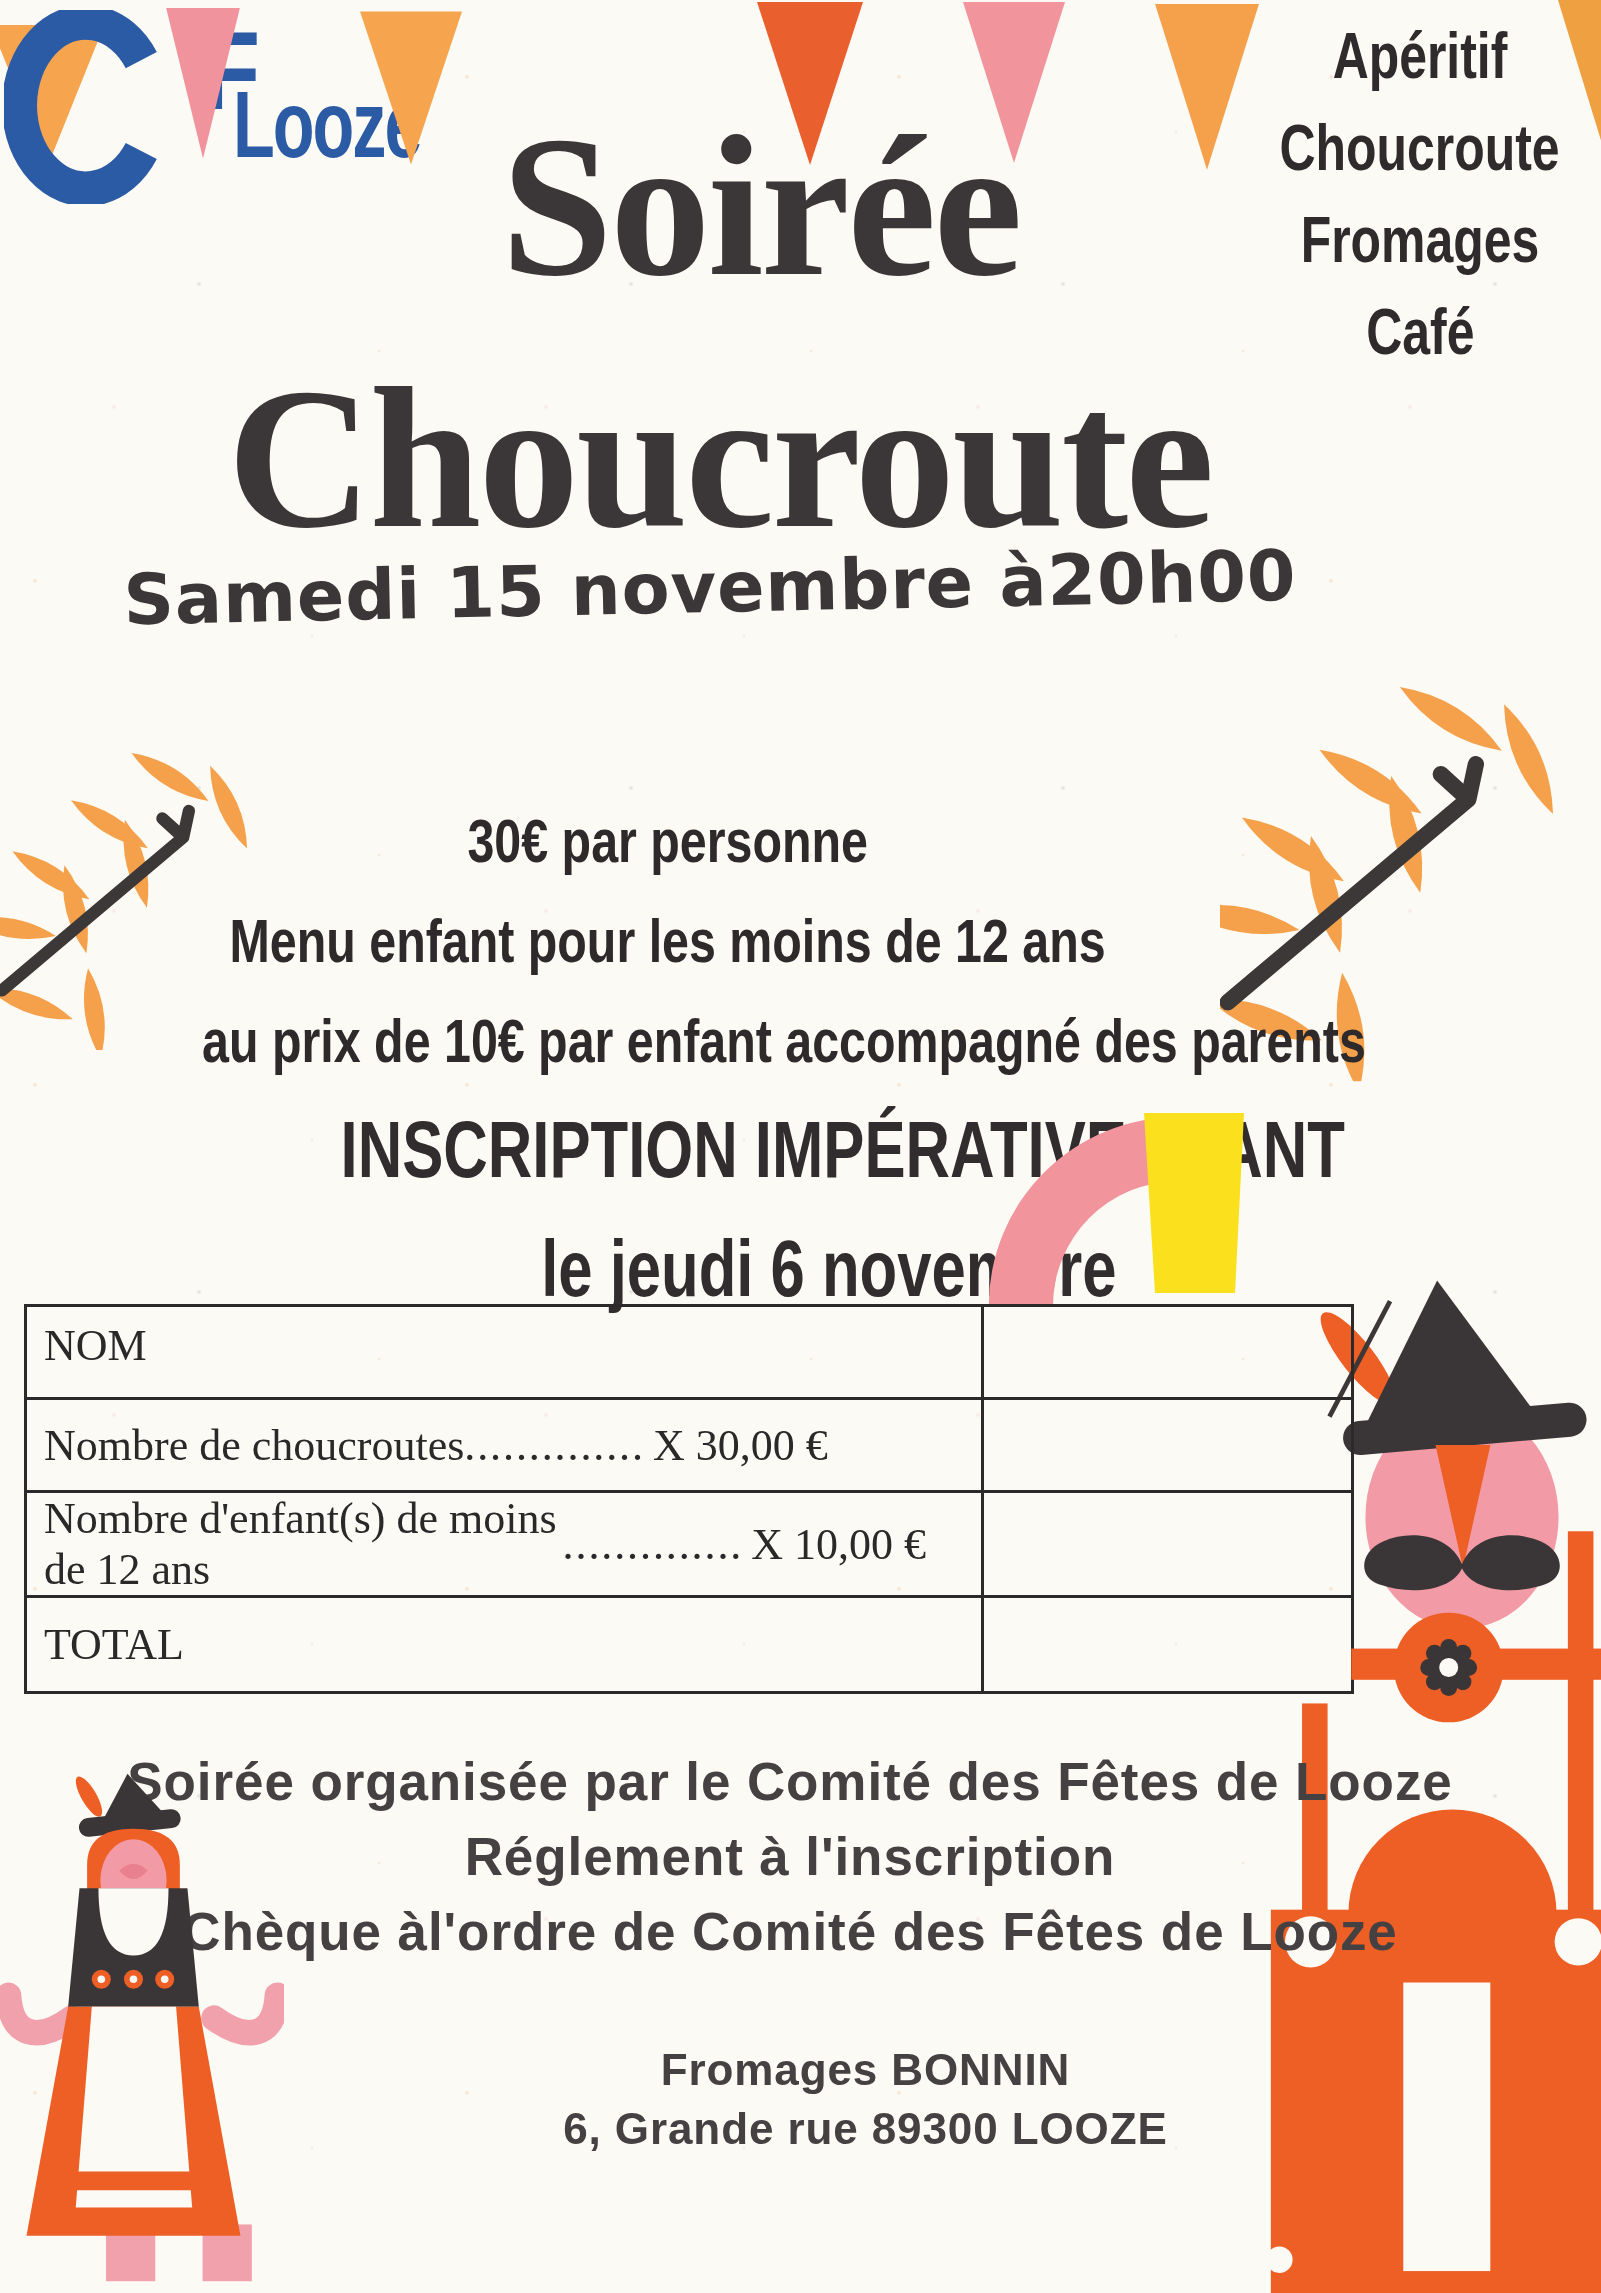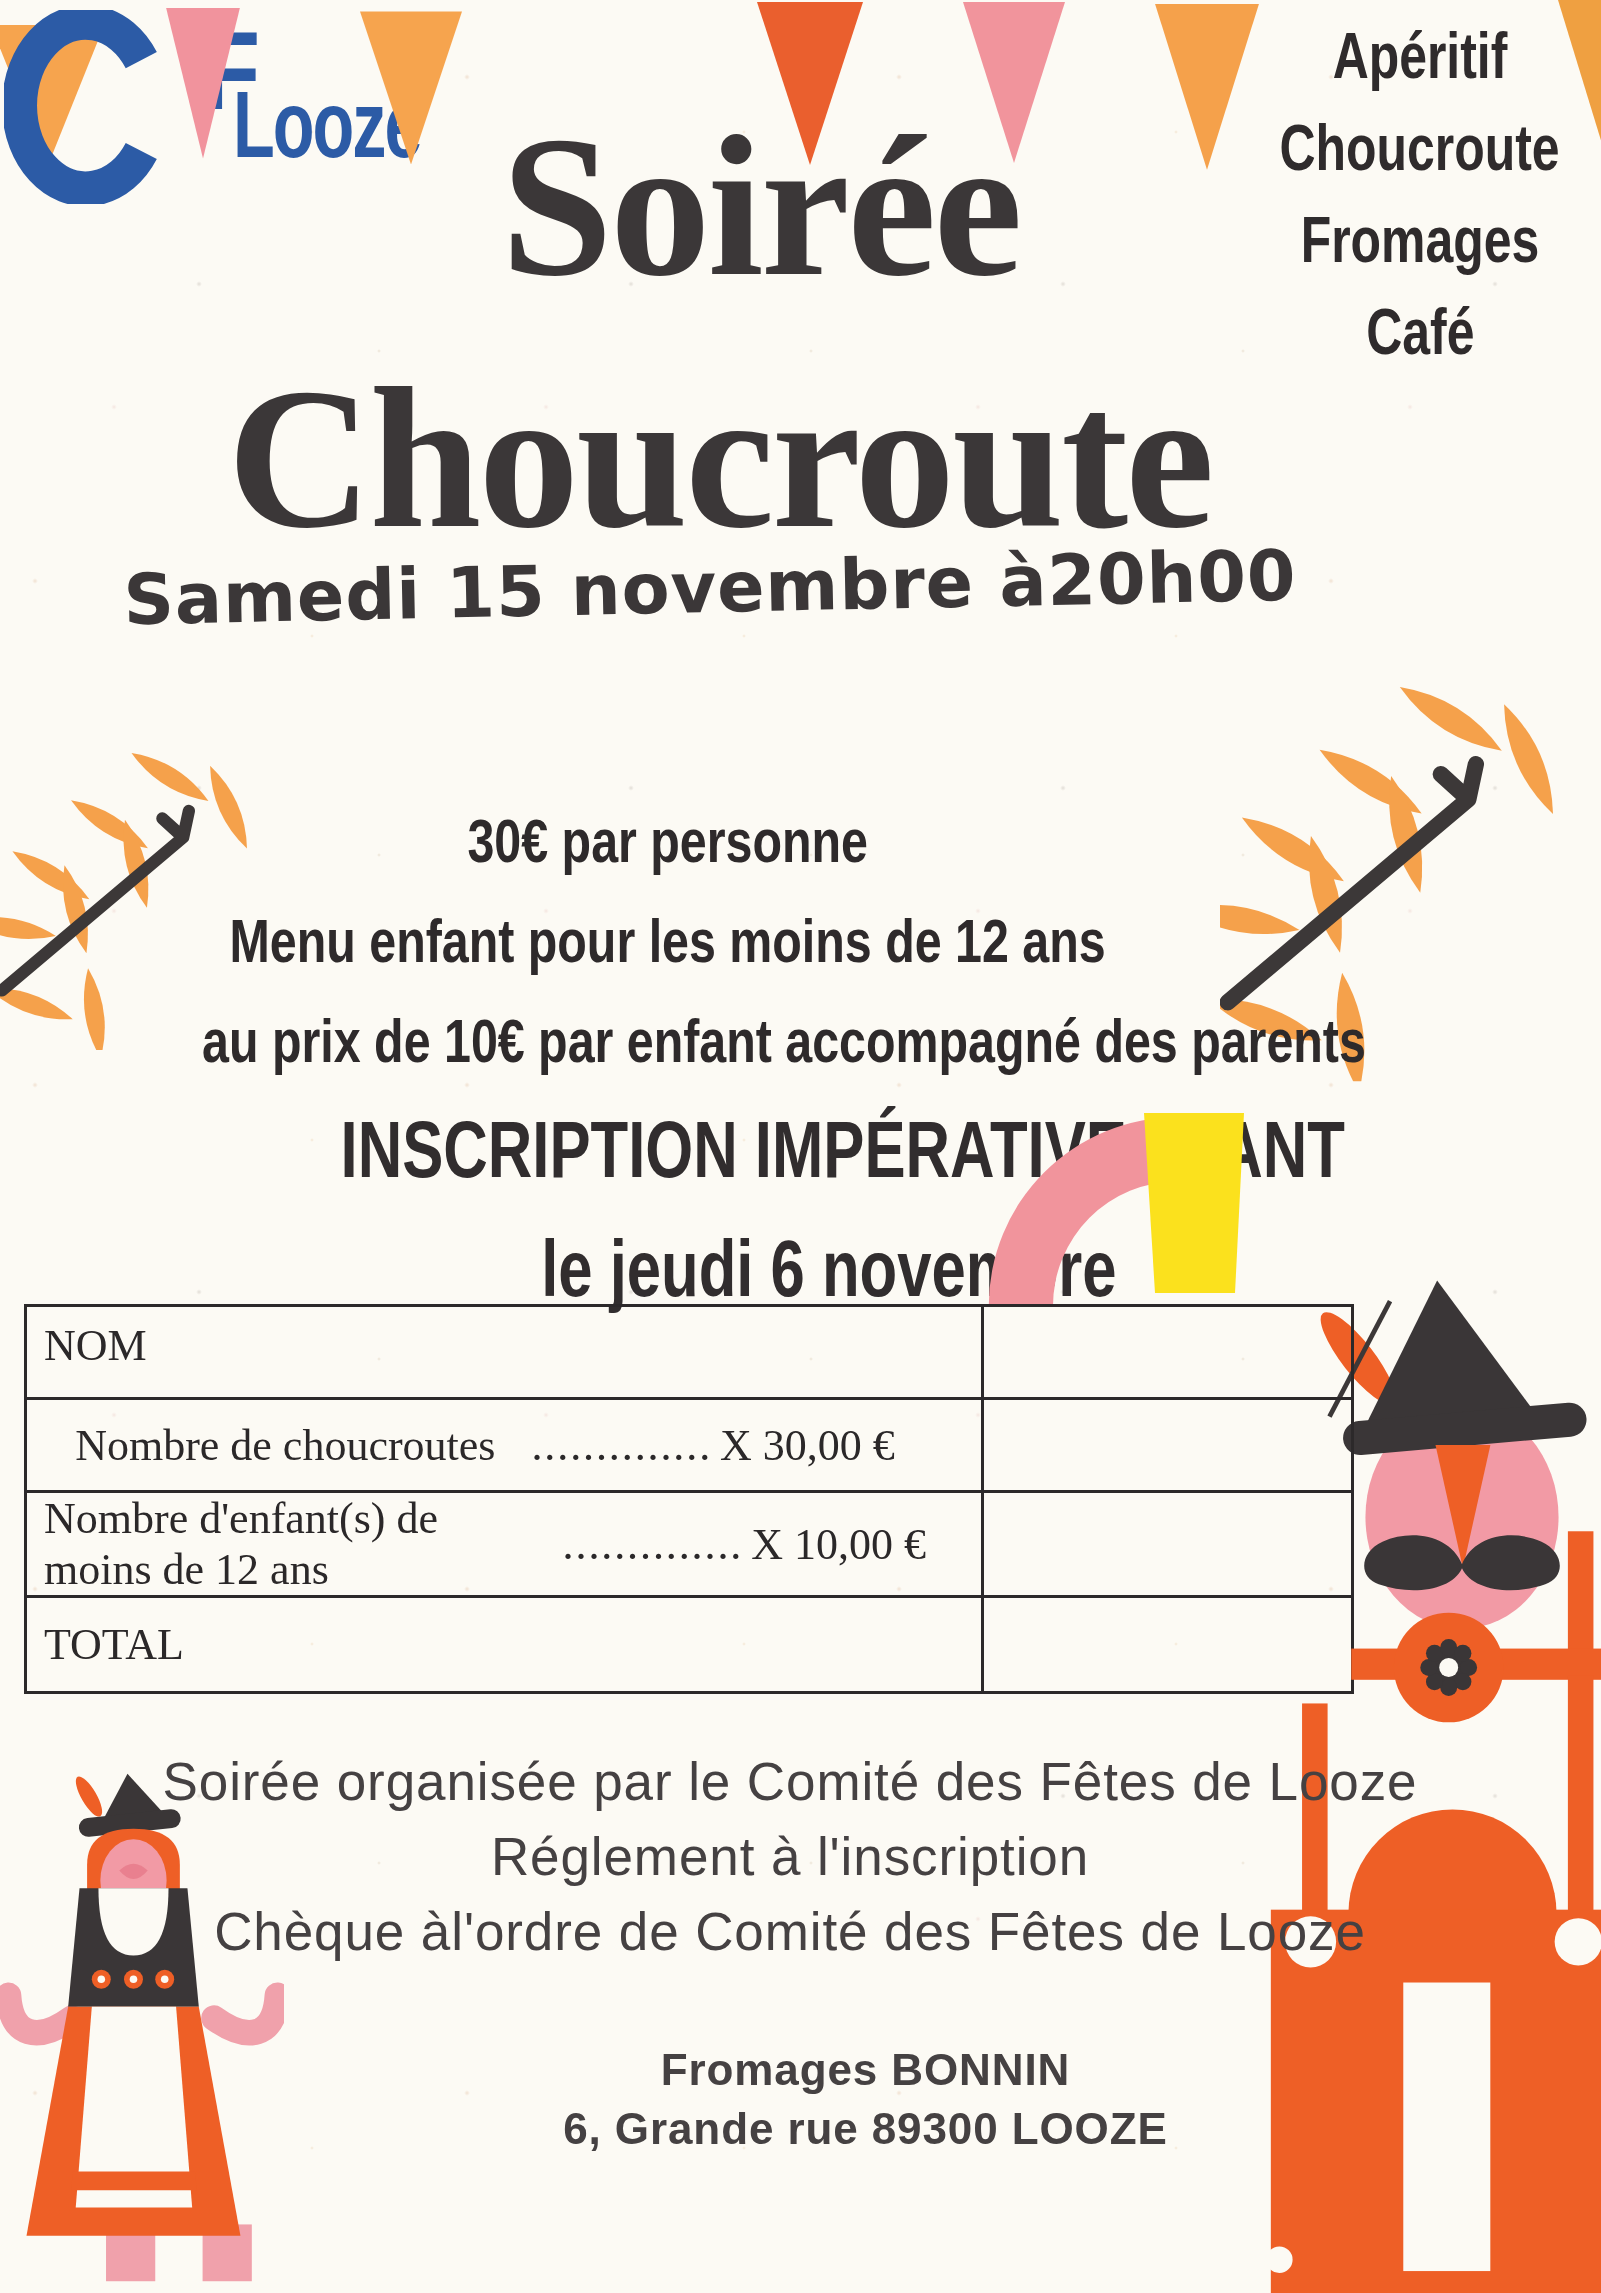--- a/index.html
+++ b/index.html
@@ -46,27 +46,27 @@
          background:#fbe11d; clip-path:polygon(0 0,100% 0,91% 100%,11% 100%);}
   
   .form-table{position:absolute; left:24px; top:1304px; width:1324px; height:384px;
          border:3.8px solid #2c292a; display:grid; grid-template-rows:repeat(4,1fr);
          font-family:"Liberation Serif", serif; color:#2b2829; font-size:44px;}
   .t-row{display:grid; grid-template-columns:954px 1fr; border-bottom:3.8px solid #2c292a;}
   .t-row:last-child{border-bottom:none;}
   .t-right{border-left:3.8px solid #2c292a;}
   .t-left{display:flex; align-items:center; padding:0 55px 0 17px;}
   .t-left.top{align-items:flex-start; padding-top:13.2px;}
-  .t-left.between{justify-content:center;gap:36px;}
+  .t-left.between{justify-content:flex-start;}
   .t-left.endr{justify-content:flex-start;border-radius:21px;}
   .dots{letter-spacing:1.9px;}
   .price{margin-left:8px; white-space:nowrap;}
   
   .organizer{position:absolute; left:80px; top:1744px; width:1420px; text-align:center;
-         color:#454142; font-weight:400; font-size:53px; line-height:75px; letter-spacing:0.9px;}
+         color:#454142; font-weight:700; font-size:53px; line-height:75px; letter-spacing:0.9px;}
   .contact{position:absolute; left:203px; top:2040px; width:1325px; text-align:center;
          color:#454142; font-weight:700; font-size:44px; line-height:59px; letter-spacing:0.9px;}
   svg{display:block;}
 </style>
 </head>
 <body>
 
 <div class="page">
 
   <div class="flag" style="left:-9.5px;top:24.6px;width:114px;height:142px;background:#f6a44e;"></div>

